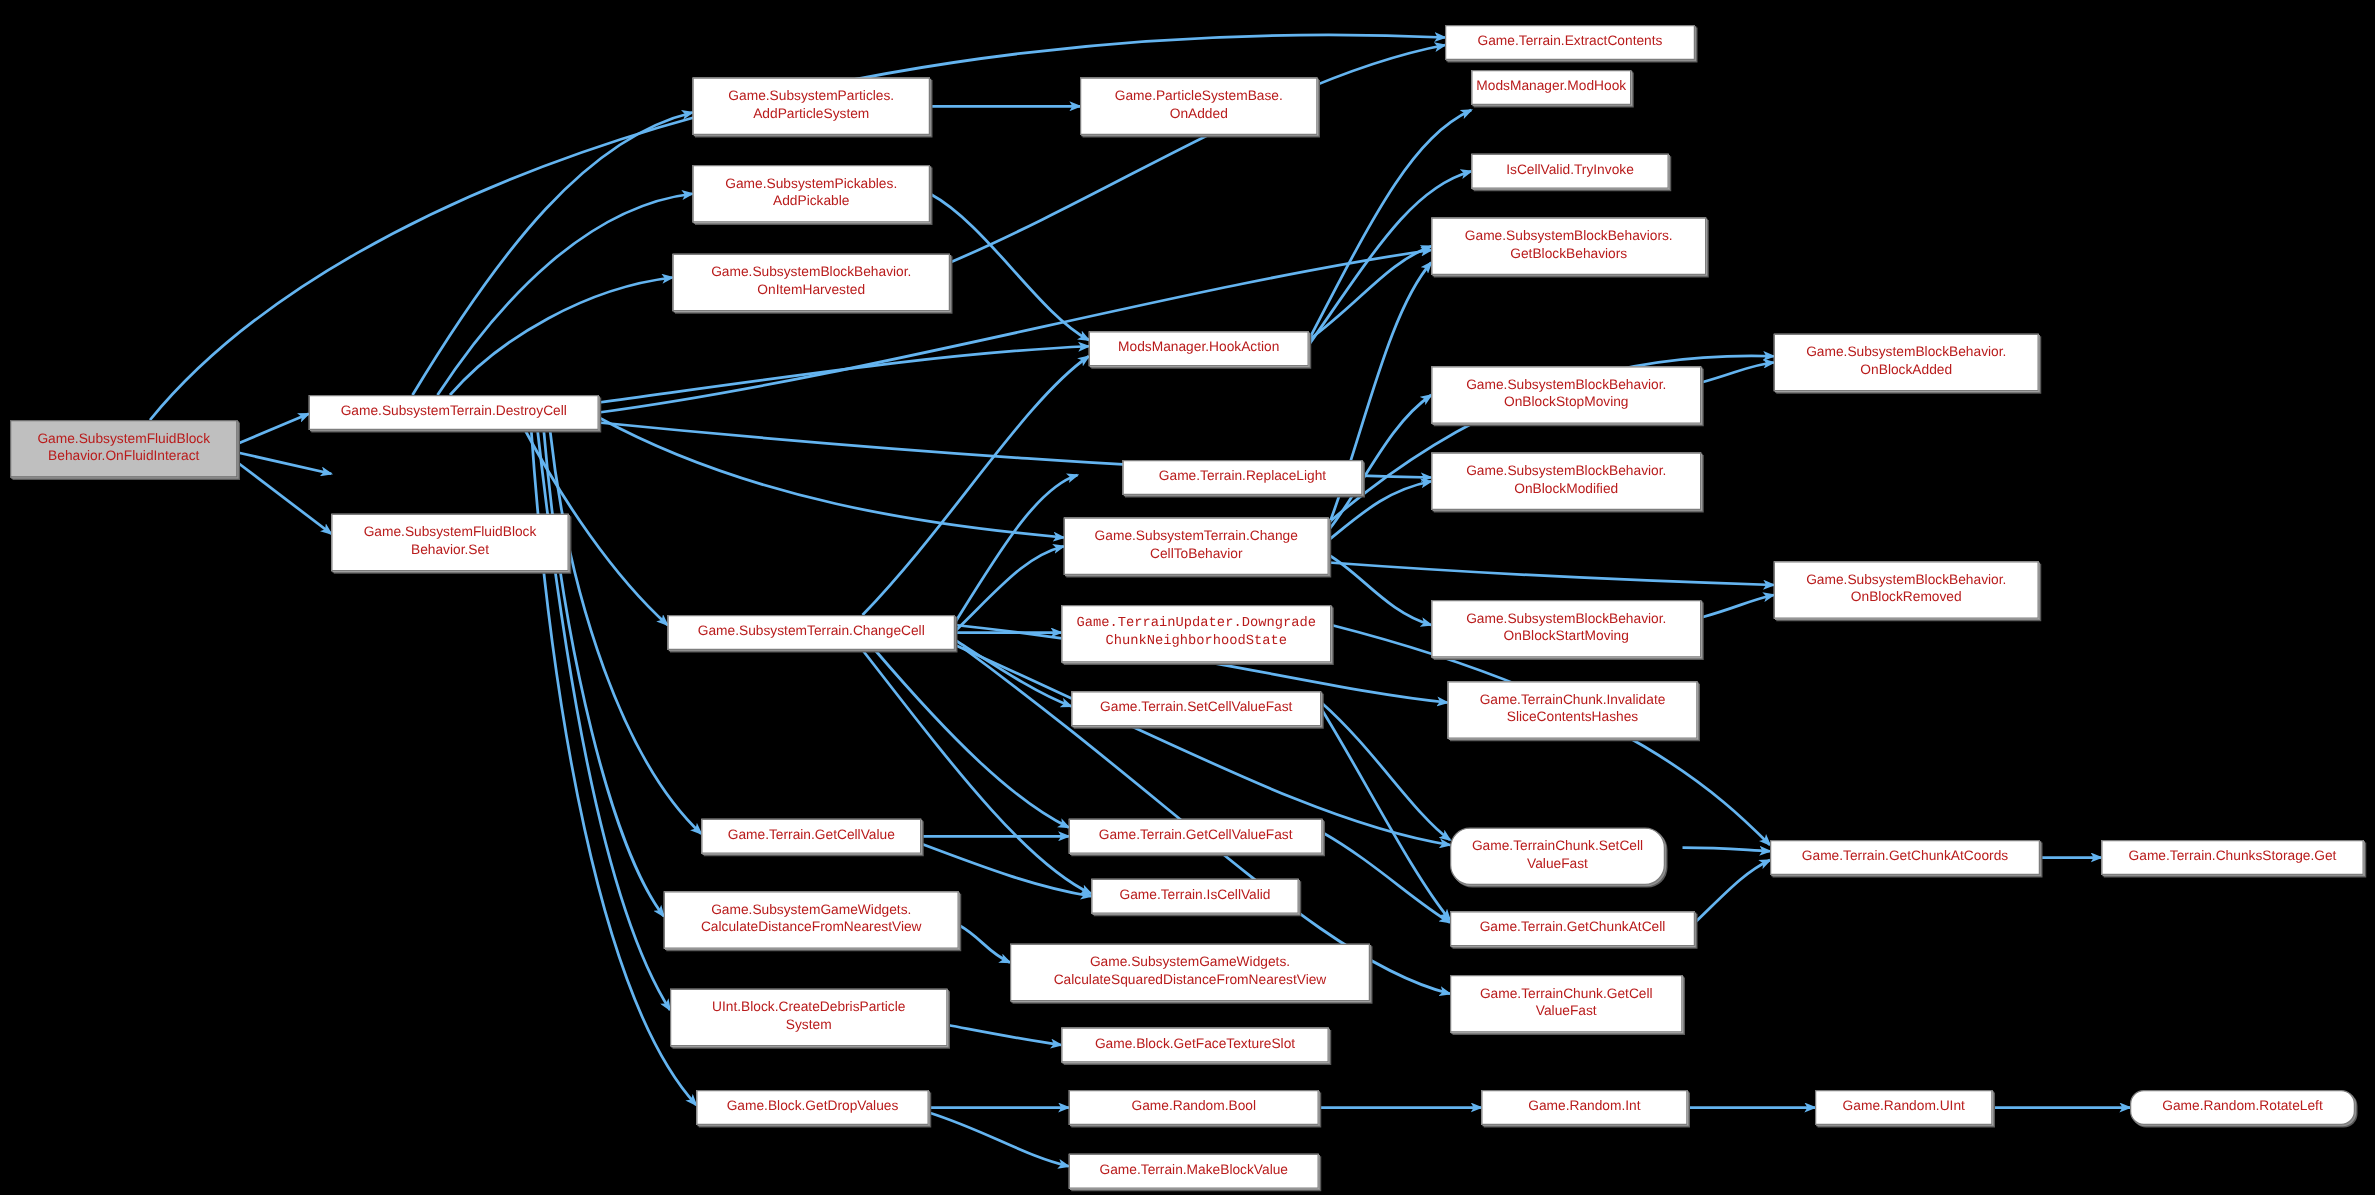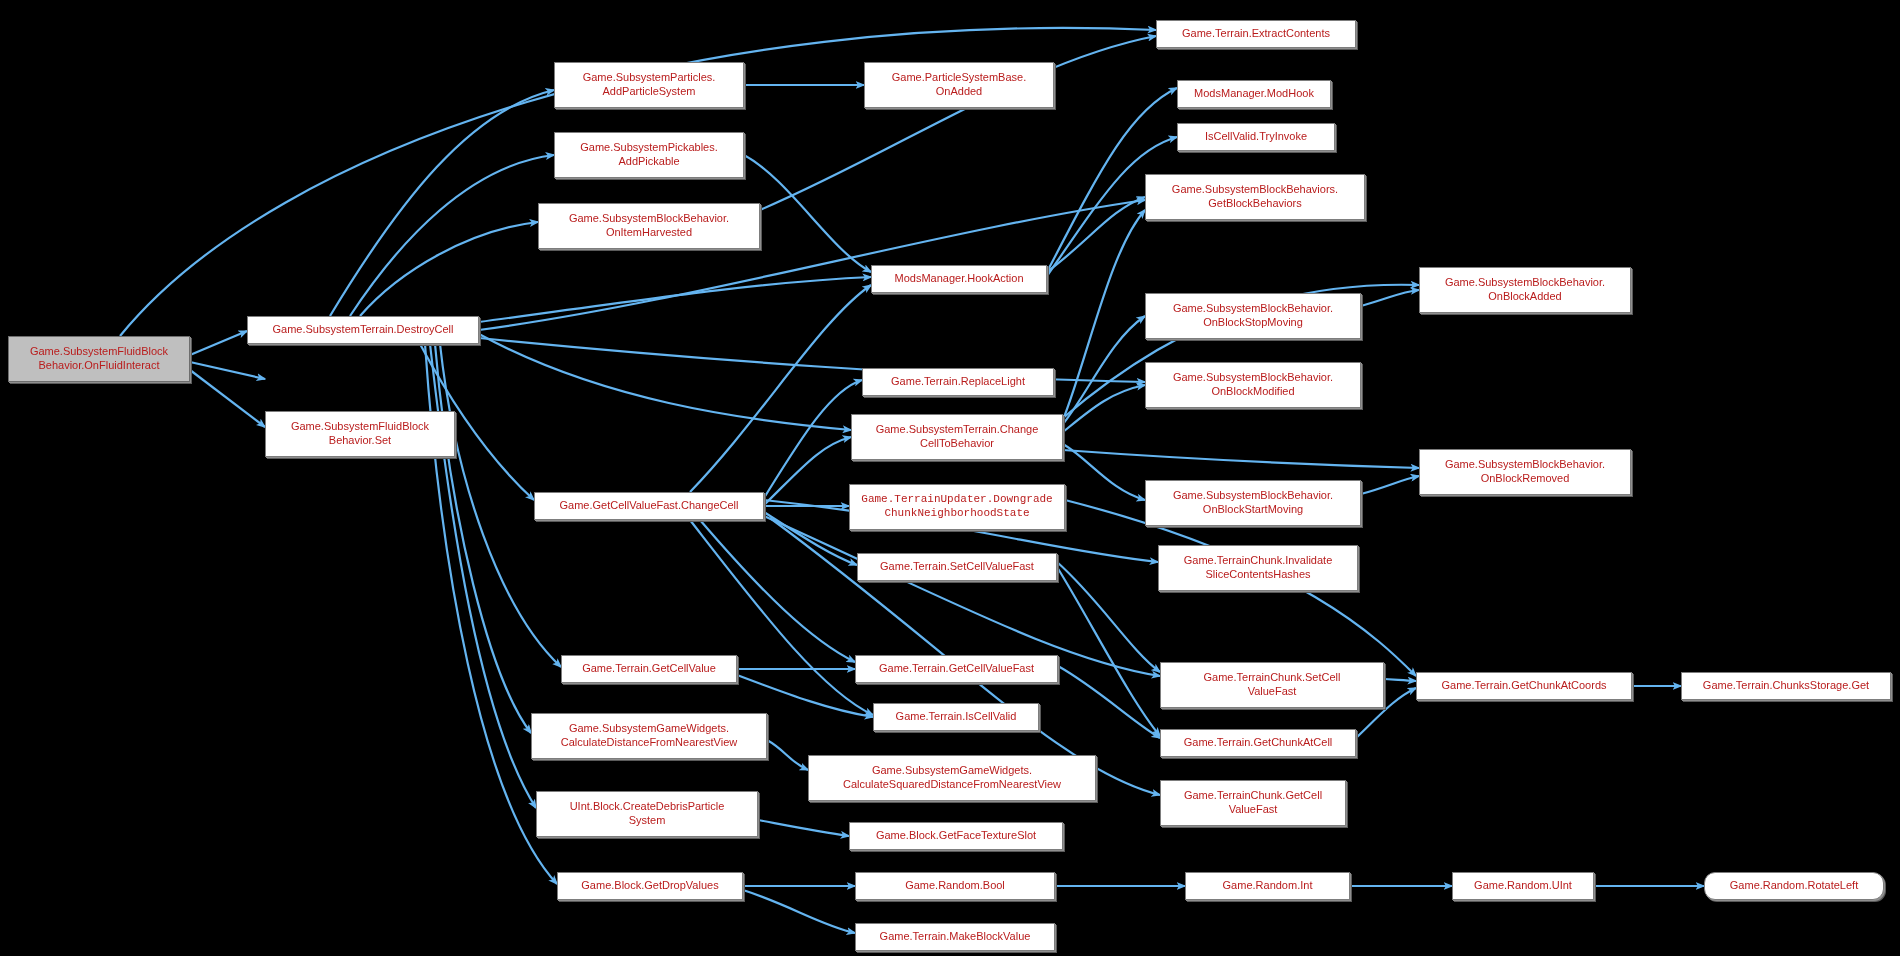--- a/index.html
+++ b/index.html
@@ -112,54 +112,54 @@
 Behavior.Set</div>
       <div class="node" style="left: 554px; top: 62px; width: 190px; height: 46px;">Game.SubsystemParticles.
 AddParticleSystem</div>
       <div class="node" style="left: 554px; top: 132px; width: 190px; height: 46px;">Game.SubsystemPickables.
 AddPickable</div>
       <div class="node" style="left: 538px; top: 203px; width: 222px; height: 46px;">Game.SubsystemBlockBehavior.
 OnItemHarvested</div>
       <div class="node" style="left: 864px; top: 62px; width: 190px; height: 46px;">Game.ParticleSystemBase.
 OnAdded</div>
       <div class="node" style="left: 871px; top: 265px; width: 176px; height: 28px;">ModsManager.HookAction</div>
-      <div class="node" style="left: 534px; top: 492px; width: 230px; height: 28px;">Game.GetCellValueFast.ChangeCell</div>
-      <div class="node" style="left: 862px; top: 368px; width: 192px; height: 28px;">Game.Terrain.ReplaceLight</div>
+      <div class="node" style="left: 534px; top: 492px; width: 230px; height: 28px;">Game.SubsystemTerrain.ChangeCell</div>
+      <div class="node" style="left: 898px; top: 368px; width: 192px; height: 28px;">Game.Terrain.ReplaceLight</div>
       <div class="node" style="left: 851px; top: 414px; width: 212px; height: 46px;">Game.SubsystemTerrain.Change
 CellToBehavior</div>
       <div class="node" style="left: 849px; top: 484px; width: 216px; height: 46px; font-family: Liberation Mono, monospace;">Game.TerrainUpdater.Downgrade
 ChunkNeighborhoodState</div>
       <div class="node" style="left: 857px; top: 553px; width: 200px; height: 28px;">Game.Terrain.SetCellValueFast</div>
       <div class="node" style="left: 561px; top: 655px; width: 176px; height: 28px;">Game.Terrain.GetCellValue</div>
       <div class="node" style="left: 855px; top: 655px; width: 203px; height: 28px;">Game.Terrain.GetCellValueFast</div>
       <div class="node" style="left: 873px; top: 703px; width: 166px; height: 28px;">Game.Terrain.IsCellValid</div>
       <div class="node" style="left: 531px; top: 713px; width: 236px; height: 46px;">Game.SubsystemGameWidgets.
 CalculateDistanceFromNearestView</div>
       <div class="node" style="left: 808px; top: 755px; width: 288px; height: 46px;">Game.SubsystemGameWidgets.
 CalculateSquaredDistanceFromNearestView</div>
       <div class="node" style="left: 536px; top: 791px; width: 222px; height: 46px;">UInt.Block.CreateDebrisParticle
 System</div>
       <div class="node" style="left: 849px; top: 822px; width: 214px; height: 28px;">Game.Block.GetFaceTextureSlot</div>
       <div class="node" style="left: 557px; top: 872px; width: 186px; height: 28px;">Game.Block.GetDropValues</div>
       <div class="node" style="left: 855px; top: 872px; width: 200px; height: 28px;">Game.Random.Bool</div>
       <div class="node" style="left: 855px; top: 923px; width: 200px; height: 28px;">Game.Terrain.MakeBlockValue</div>
       <div class="node" style="left: 1156px; top: 20px; width: 200px; height: 28px;">Game.Terrain.ExtractContents</div>
-      <div class="node" style="left: 1177px; top: 80px; width: 154px; height: 28px;">ModsManager.ModHook</div>
+      <div class="node" style="left: 1177px; top: 56px; width: 128px; height: 28px;">ModsManager.ModHook</div>
       <div class="node" style="left: 1177px; top: 123px; width: 158px; height: 28px;">IsCellValid.TryInvoke</div>
       <div class="node" style="left: 1145px; top: 174px; width: 220px; height: 46px;">Game.SubsystemBlockBehaviors.
 GetBlockBehaviors</div>
       <div class="node" style="left: 1145px; top: 293px; width: 216px; height: 46px;">Game.SubsystemBlockBehavior.
 OnBlockStopMoving</div>
       <div class="node" style="left: 1145px; top: 362px; width: 216px; height: 46px;">Game.SubsystemBlockBehavior.
 OnBlockModified</div>
       <div class="node" style="left: 1145px; top: 480px; width: 216px; height: 46px;">Game.SubsystemBlockBehavior.
 OnBlockStartMoving</div>
       <div class="node" style="left: 1158px; top: 545px; width: 200px; height: 46px;">Game.TerrainChunk.Invalidate
 SliceContentsHashes</div>
-      <div class="node" style="left: 1160px; top: 662px; width: 224px; height: 46px;">Game.TerrainChunk.SetCell
+      <div class="node" style="left: 1160px; top: 662px; width: 172px; height: 46px; border-radius: 16px;">Game.TerrainChunk.SetCell
 ValueFast</div>
       <div class="node" style="left: 1160px; top: 729px; width: 196px; height: 28px;">Game.Terrain.GetChunkAtCell</div>
       <div class="node" style="left: 1160px; top: 780px; width: 186px; height: 46px;">Game.TerrainChunk.GetCell
 ValueFast</div>
       <div class="node" style="left: 1419px; top: 267px; width: 212px; height: 46px;">Game.SubsystemBlockBehavior.
 OnBlockAdded</div>
       <div class="node" style="left: 1419px; top: 449px; width: 212px; height: 46px;">Game.SubsystemBlockBehavior.
 OnBlockRemoved</div>
       <div class="node" style="left: 1416px; top: 672px; width: 216px; height: 28px;">Game.Terrain.GetChunkAtCoords</div>
       <div class="node" style="left: 1681px; top: 672px; width: 210px; height: 28px;">Game.Terrain.ChunksStorage.Get</div>

